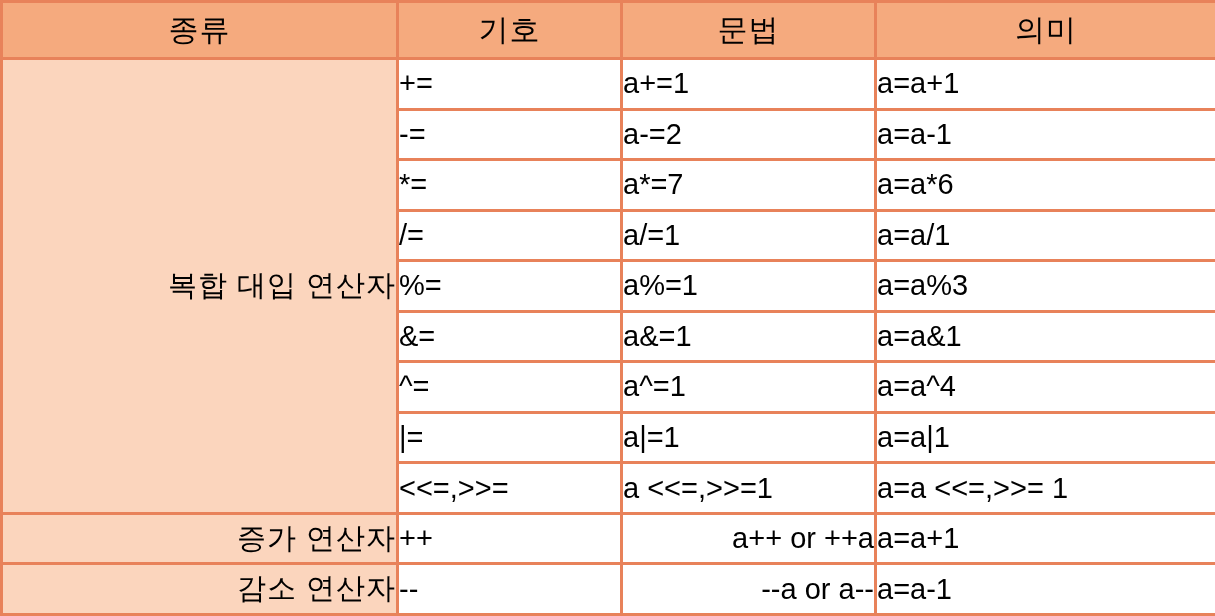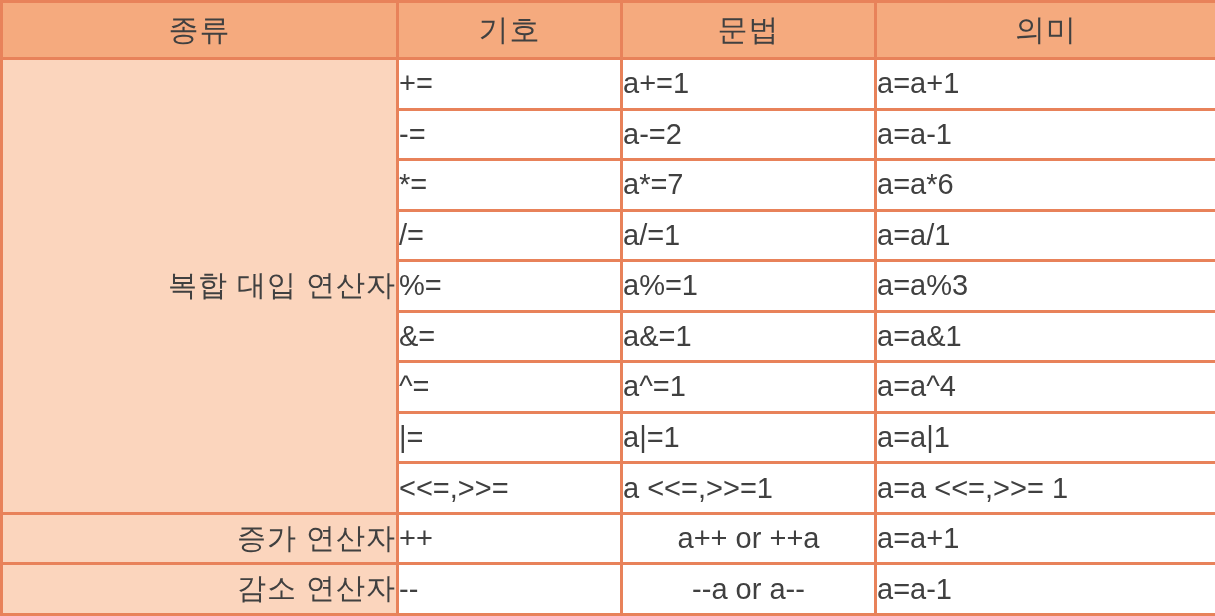--- a/index.html
+++ b/index.html
@@ -22,21 +22,21 @@
     border-collapse: collapse;
     width: 1215px;
     height: 616px;
     table-layout: fixed;
   }
   table.op-table td, table.op-table th {
     border: 3px solid #e8825a;
     padding: 0;
     font-weight: normal;
     font-size: 29px;
-    color: #404040;
+    color: #000000;
     vertical-align: middle;
     white-space: nowrap;
     overflow: hidden;
   }
   
   col.c0 { width: 396px; }
   col.c1 { width: 224px; }
   col.c2 { width: 254px; }
   col.c3 { width: 341px; }
 
@@ -57,21 +57,21 @@
   }
   
   td.data-cell {
     background: #ffffff;
     text-align: left;
     padding-left: 14px;
     height: 47px;
     font-size: 29px;
   }
   td.data-cell.center {
-    text-align: center;
+    text-align: right;
     padding-left: 0;
   }
 </style>
 </head>
 <body>
 
 <div class="table-wrap">
   <table class="op-table">
     <colgroup>
       <col class="c0">

